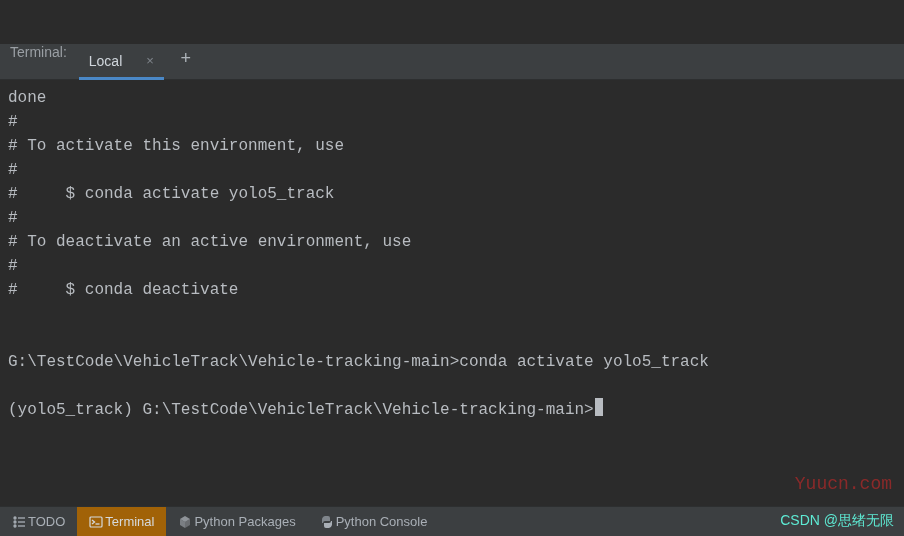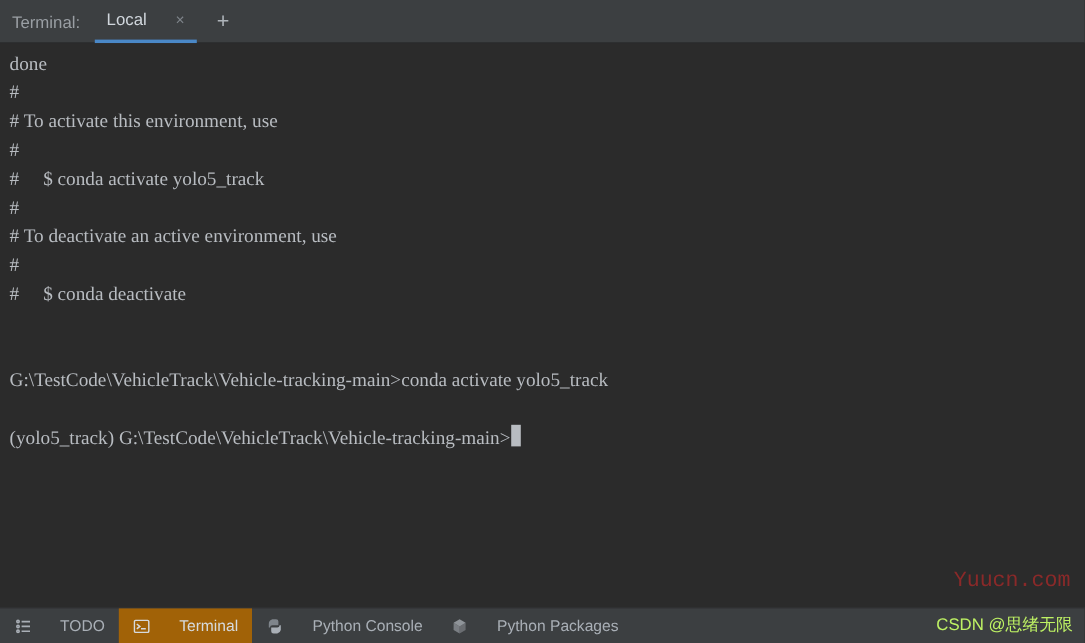--- a/index.html
+++ b/index.html
@@ -10,23 +10,24 @@
     color: #bbbbbb;
     overflow: hidden;
   }
   .root { display: flex; flex-direction: column; height: 100%; }
 
   
   .topbar {
     height: 36px;
     background: #3c3f41;
     border-bottom: 1px solid #2d2f30;
-    display: flex; align-items: center;
+    display: flex; align-items: flex-start;
     padding: 0 6px;
     font-size: 14px;
+    margin-top: 44px;
   }
   .topbar .label { color: #9a9fa4; margin-right: 12px; padding-left: 4px; }
   .tab {
     display: flex; align-items: center;
     padding: 16px 10px; height: 36px;
     color: #c9cfd6;
     border-bottom: 3px solid transparent;
     gap: 24px;
     cursor: pointer;
   }
@@ -36,55 +37,55 @@
     width: 28px; height: 28px;
     display: flex; align-items: center; justify-content: center;
     margin-left: 8px; color: #aeb4ba; font-size: 18px; cursor: pointer;
   }
 
   
   .term {
     flex: 1;
     background: #2b2b2b;
     padding: 6px 8px 8px 8px;
-    font-family: Liberation Serif, serif;
+    font-family: Liberation Mono, monospace;
     font-size: 16px;
     line-height: 24px;
     color: #b8bcc1;
     white-space: pre;
     overflow: hidden;
   }
 
   
   .bottombar {
     height: 30px;
     background: #3c3f41;
     border-top: 1px solid #2d2f30;
     display: flex; align-items: center;
     font-size: 13px;
     position: relative;
   }
   .btab {
     display: flex; align-items: center;
-    height: 100%; padding: 0 12px; gap: 24px;
+    height: 100%; padding: 0 12px; gap: 2px;
     color: #a9afb6; cursor: pointer;
   }
   .btab.active { background: #a16207; color: #d6dadd; }
   .bicon { display: inline-flex; align-items: center; justify-content: center; }
   .bicon svg { display: block; }
 
   
   .wm1 {
     position: absolute; right: 12px; bottom: 42px;
     color: rgba(255,40,40,0.45); font-size: 18px;
     font-family: Liberation Mono, monospace; pointer-events: none;
   }
   .wm2 {
     position: absolute; right: 10px; bottom: 6px;
-    color: #bef264; font-size: 14px; pointer-events: none;
+    color: #5eead4; font-size: 14px; pointer-events: none;
   }
 
   .cursor {
     display: inline-block; width: 8px; height: 18px;
     background: #b8bcc1; vertical-align: -2px; margin-left: 1px;
   }
 </style>
 </head>
 <body>
 
@@ -138,36 +139,36 @@
             <rect x="1" y="2" width="12" height="10" rx="1" fill="none" stroke="#d6dadd" stroke-width="1.2"></rect>
             <polyline points="3,5 5.5,7 3,9" fill="none" stroke="#d6dadd" stroke-width="1.3"></polyline>
             <line x1="6.5" y1="9" x2="10.5" y2="9" stroke="#d6dadd" stroke-width="1.3"></line>
           </svg>
       </span>
       <span>Terminal</span>
     </div>
     <div class="btab">
       <span class="bicon">
         <svg width="14" height="14" viewBox="0 0 14 14">
-            <path d="M5 1h3a2 2 0 0 1 2 2v3H5a2 2 0 0 0-2 2v0H2V5a4 4 0 0 1 3-4z" fill="#7f858b"></path>
-            <path d="M9 13H6a2 2 0 0 1-2-2V8h5a2 2 0 0 0 2-2h1v4a4 4 0 0 1-3 3z" fill="#a9afb6"></path>
-          </svg>
-      </span>
-      <span>Python Console</span>
-    </div>
-    <div class="btab">
-      <span class="bicon">
-        <svg width="14" height="14" viewBox="0 0 14 14">
             <g fill="#8f9499">
               <polygon points="7,1 12,4 7,7 2,4"></polygon>
               <polygon points="2,4 7,7 7,13 2,10" opacity="0.75"></polygon>
               <polygon points="12,4 7,7 7,13 12,10" opacity="0.55"></polygon>
             </g>
           </svg>
       </span>
       <span>Python Packages</span>
     </div>
+    <div class="btab">
+      <span class="bicon">
+        <svg width="14" height="14" viewBox="0 0 14 14">
+            <path d="M5 1h3a2 2 0 0 1 2 2v3H5a2 2 0 0 0-2 2v0H2V5a4 4 0 0 1 3-4z" fill="#7f858b"></path>
+            <path d="M9 13H6a2 2 0 0 1-2-2V8h5a2 2 0 0 0 2-2h1v4a4 4 0 0 1-3 3z" fill="#a9afb6"></path>
+          </svg>
+      </span>
+      <span>Python Console</span>
+    </div>
   </div>
 
   <div class="wm1">Yuucn.com</div>
   <div class="wm2">CSDN @思绪无限</div>
 
 </div>
 
 </body></html>

